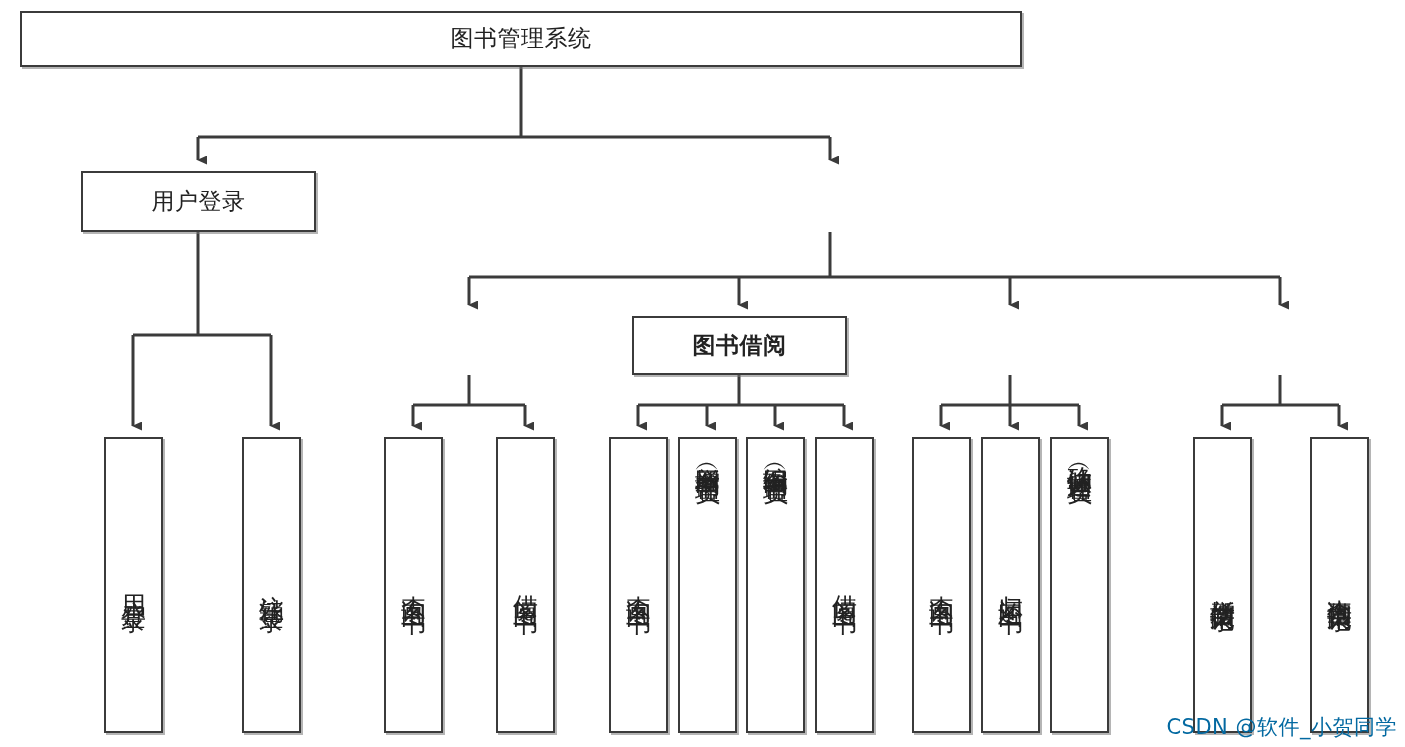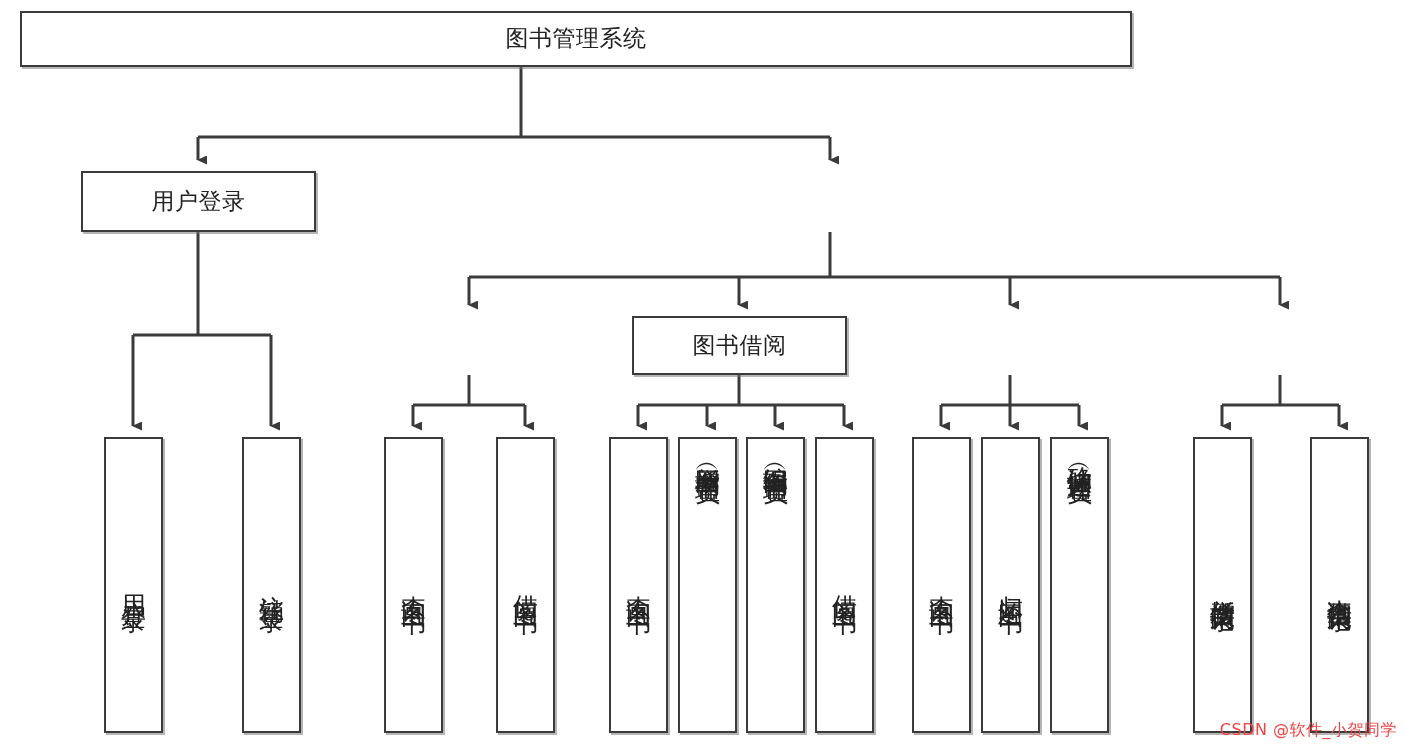--- a/index.html
+++ b/index.html
@@ -65,22 +65,22 @@
     letter-spacing: 2px;
   }
   .node.v.center {
     align-items: center;
     padding-top: 0;
   }
   #watermark {
     position: absolute;
     right: 8px;
     bottom: 6px;
-    font-size: 16px;
-    color: #ef4444;
+    font-size: 21px;
+    color: #0369a1;
     letter-spacing: 0.5px;
     z-index: 5;
     white-space: nowrap;
   }
 </style>
 </head>
 <body>
 
 <div id="canvas">
 
@@ -127,29 +127,29 @@
       <path d="M1010,405 L1010,426" marker-end="url(#arrow)"></path>
       <path d="M1079,405 L1079,426" marker-end="url(#arrow)"></path>
 
       <path d="M1280,375 L1280,405"></path>
       <path d="M1222,405 L1339,405"></path>
       <path d="M1222,405 L1222,426" marker-end="url(#arrow)"></path>
       <path d="M1339,405 L1339,426" marker-end="url(#arrow)"></path>
     </g>
   </svg>
 
-  <div class="node h" style="left:20px; top:11px; width:1112px; height:56px;">
+  <div class="node h" style="left:20px; top:11px; width:1002px; height:56px;">
     <span class="label">图书管理系统</span>
   </div>
 
   <div class="node h" style="left:81px; top:171px; width:235px; height:61px;">
     <span class="label">用户登录</span>
   </div>
 
-  <div class="node h" style="left:632px; top:316px; width:215px; height:59px;">
+  <div class="node h" style="left:632px; top:316px; width:215px; height:59px;font-weight:bold;">
     <span class="label">图书借阅</span>
   </div>
 
   <div class="node v center" style="left:104px; top:437px; width:59px; height:296px;">
     <span class="label">用户登录</span>
   </div>
   <div class="node v center" style="left:242px; top:437px; width:59px; height:296px;">
     <span class="label">注销登录</span>
   </div>
 

